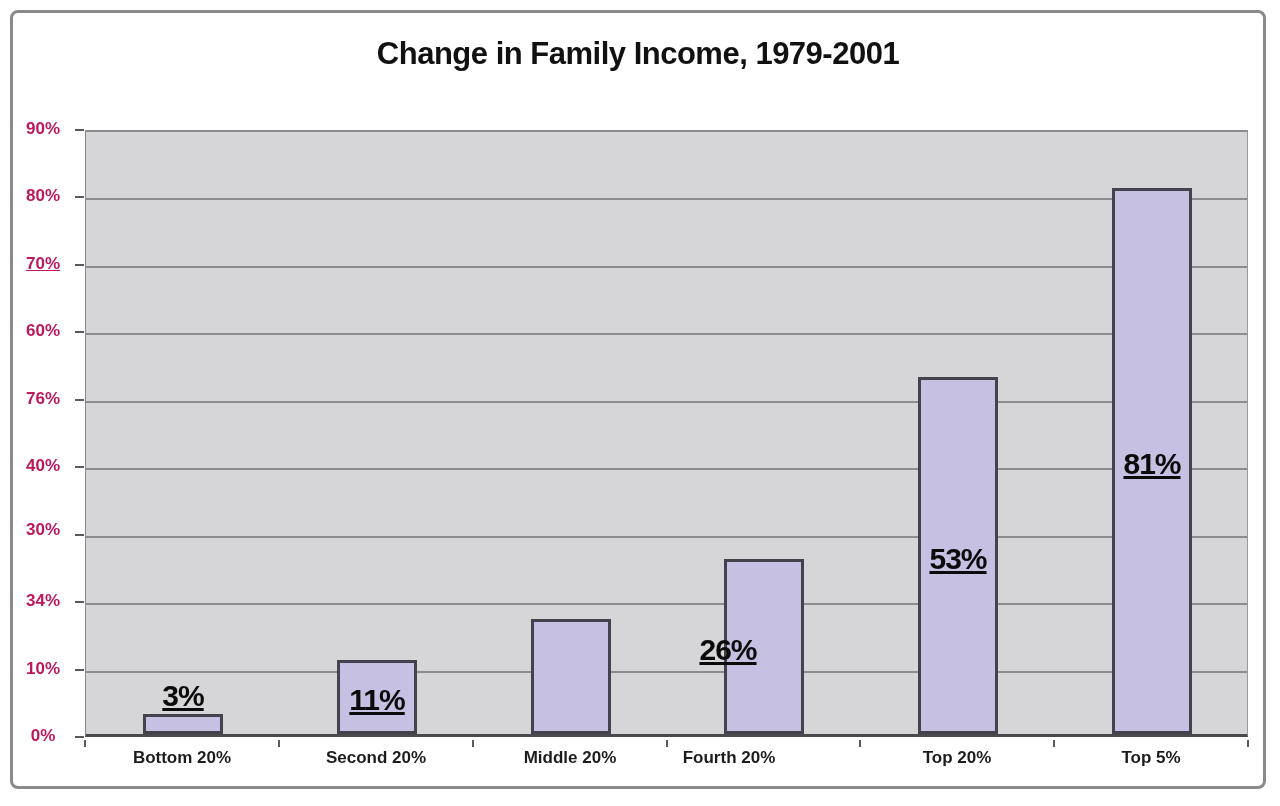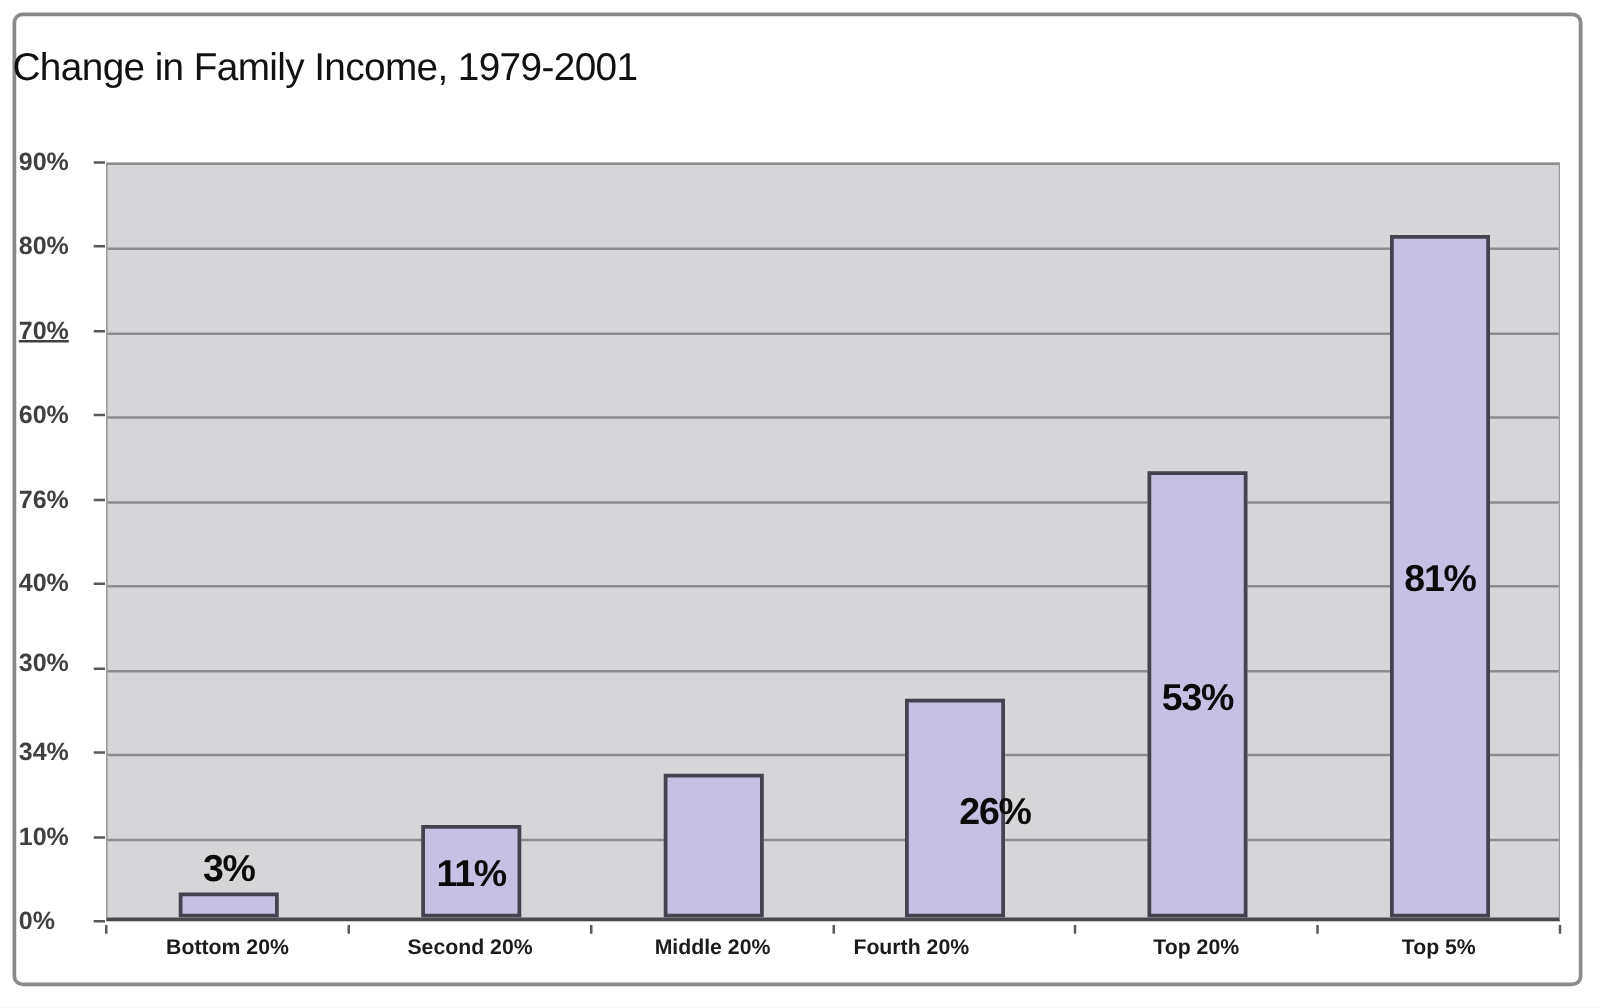--- a/index.html
+++ b/index.html
@@ -11,21 +11,21 @@
     background: #ffffff; overflow: hidden;
   }
 
   .frame {
     position: absolute; left: 10px; top: 10px; width: 1256px; height: 779px;
     background: #ffffff; border: 3px solid #8a8a8a; border-radius: 8px;
   }
 
   .title {
     position: absolute; left: 10px; top: 36px; width: 1256px;
-    text-align: left; font-size: 31px; font-weight: 400; color: #111111;
+    text-align: center; font-size: 31px; font-weight: 700; color: #111111;
     letter-spacing: -0.5px;
   }
 
   .plot {
     position: absolute; left: 85px; top: 130px; width: 1163px; height: 607px;
     background: #d6d5d7;
     border-top: 2px solid #8c8b8d;
     border-right: 1px solid #9a999b;
     border-left: 1px solid #88878a;
     border-bottom: 3px solid #4a494d;
@@ -34,29 +34,29 @@
   .gridline {
     position: absolute; left: 0; width: 100%; height: 2px; background: #8c8b8d;
   }
 
   .bar {
     position: absolute; background: #c6c0e2; border: 3px solid #45424e;
   }
 
   .bar-label {
     position: absolute; width: 140px; text-align: center;
-    font-size: 30px; font-weight: 800; color: #0b0b0b; letter-spacing: -1px;
+    font-size: 30px; font-weight: 800; color: #0b0b0b; letter-spacing: -1px; text-decoration: underline;
   }
 
   .y-tick {
     position: absolute; width: 9px; height: 2px; background: #5a595c;
   }
   .y-tick-label {
-    position: absolute; width: 56px; text-align: left;
-    font-size: 20px; font-weight: 700; color: #404040;
+    position: absolute; width: 56px; text-align: center;
+    font-size: 17px; font-weight: 700; color: #be185d;
   }
 
   .x-tick {
     position: absolute; width: 2px; height: 7px; background: #5a595c; top: 740px;
   }
   .x-cat-label {
     position: absolute; top: 748px; text-align: center;
     font-size: 17px; font-weight: 600; color: #1c1c1c;
   }
 </style>
@@ -74,21 +74,21 @@
       <div class="gridline" style="top: 269px;"></div>
       <div class="gridline" style="top: 201px;"></div>
       <div class="gridline" style="top: 134px;"></div>
       <div class="gridline" style="top: 66px;"></div>
       <div class="bar" style="left: 57px; width: 80px; bottom: 0px; height: 20px;"></div>
       <div class="bar-label" style="left: 27px; top: 547px;">3%</div>
       <div class="bar" style="left: 251px; width: 80px; bottom: 0px; height: 74px;"></div>
       <div class="bar-label" style="left: 221px; top: 551px;">11%</div>
       <div class="bar" style="left: 445px; width: 80px; bottom: 0px; height: 115px;"></div>
       <div class="bar" style="left: 638px; width: 80px; bottom: 0px; height: 175px;"></div>
-      <div class="bar-label" style="left: 640px; top: 501px;">26%</div>
+      <div class="bar-label" style="left: 572px; top: 501px;">26%</div>
       <div class="bar" style="left: 832px; width: 80px; bottom: 0px; height: 357px;"></div>
       <div class="bar-label" style="left: 802px; top: 410px;">53%</div>
       <div class="bar" style="left: 1026px; width: 80px; bottom: 0px; height: 546px;"></div>
       <div class="bar-label" style="left: 996px; top: 315px;">81%</div>
     </div>
   <div id="axes">
       <div class="y-tick" style="left: 75px; top: 736px;"></div>
       <div class="y-tick-label" style="left: 15px; top: 726px;">0%</div>
       <div class="y-tick" style="left: 75px; top: 669px;"></div>
       <div class="y-tick-label" style="left: 15px; top: 659px;">10%</div>

